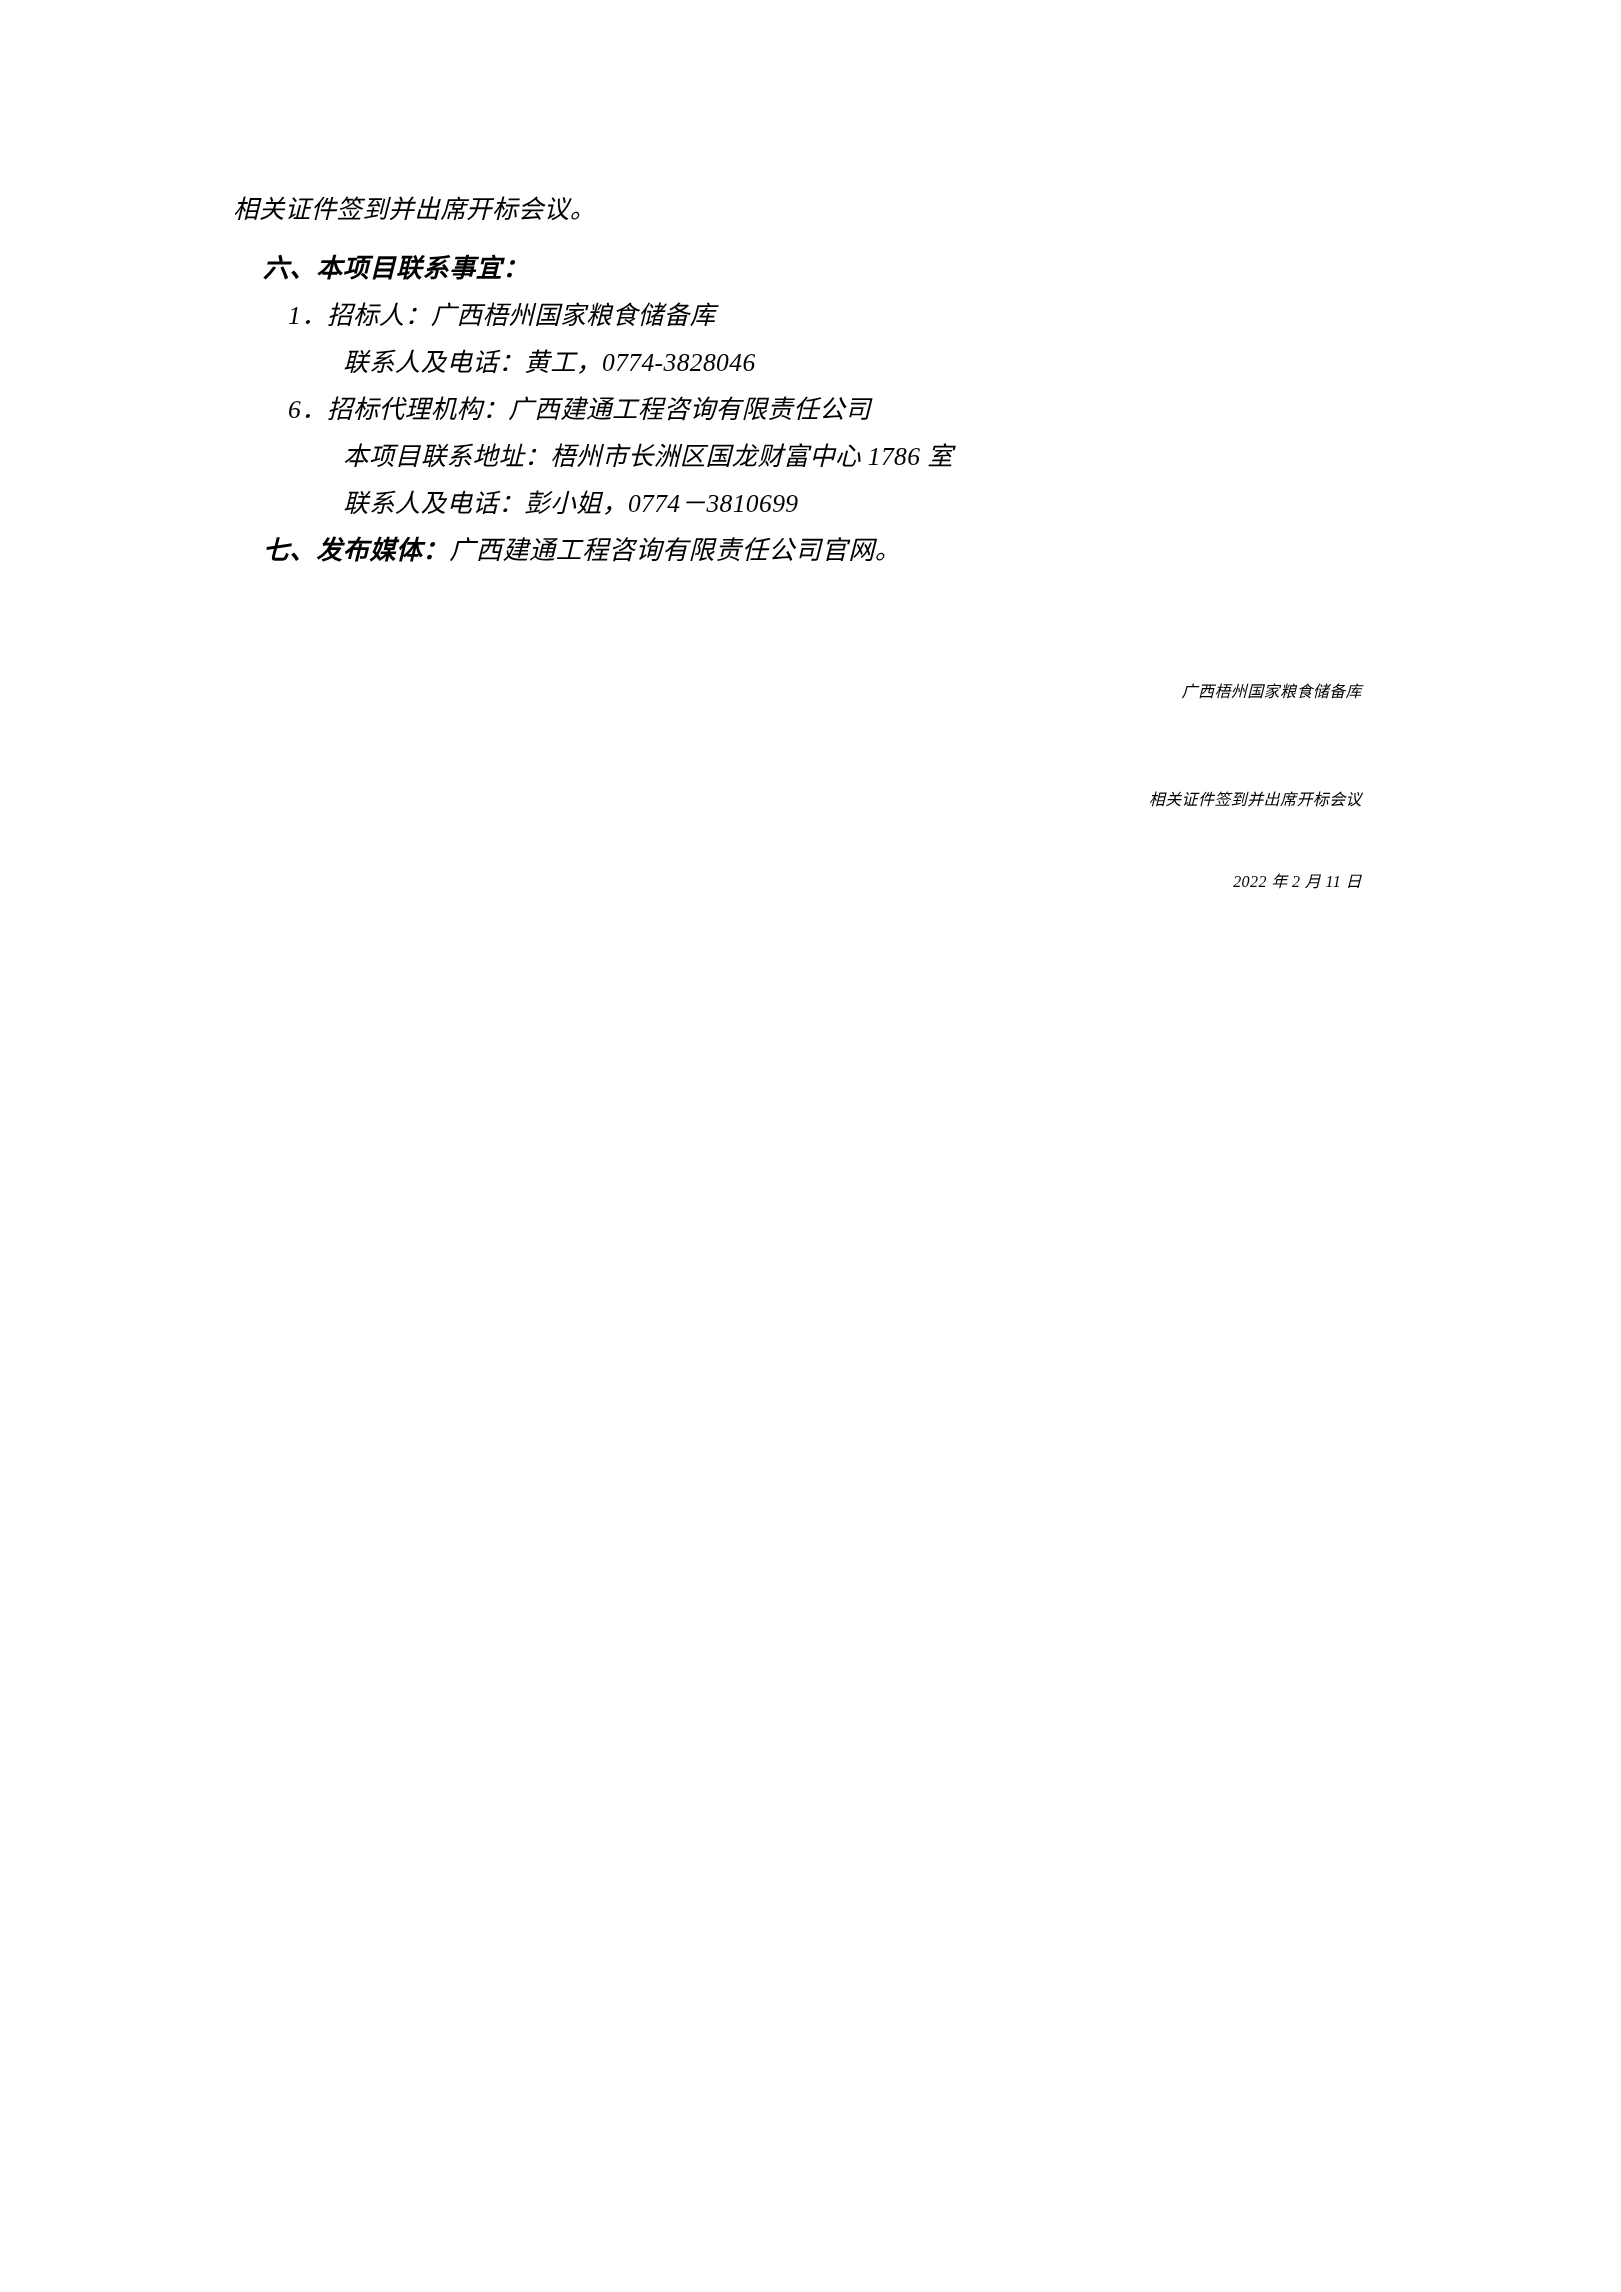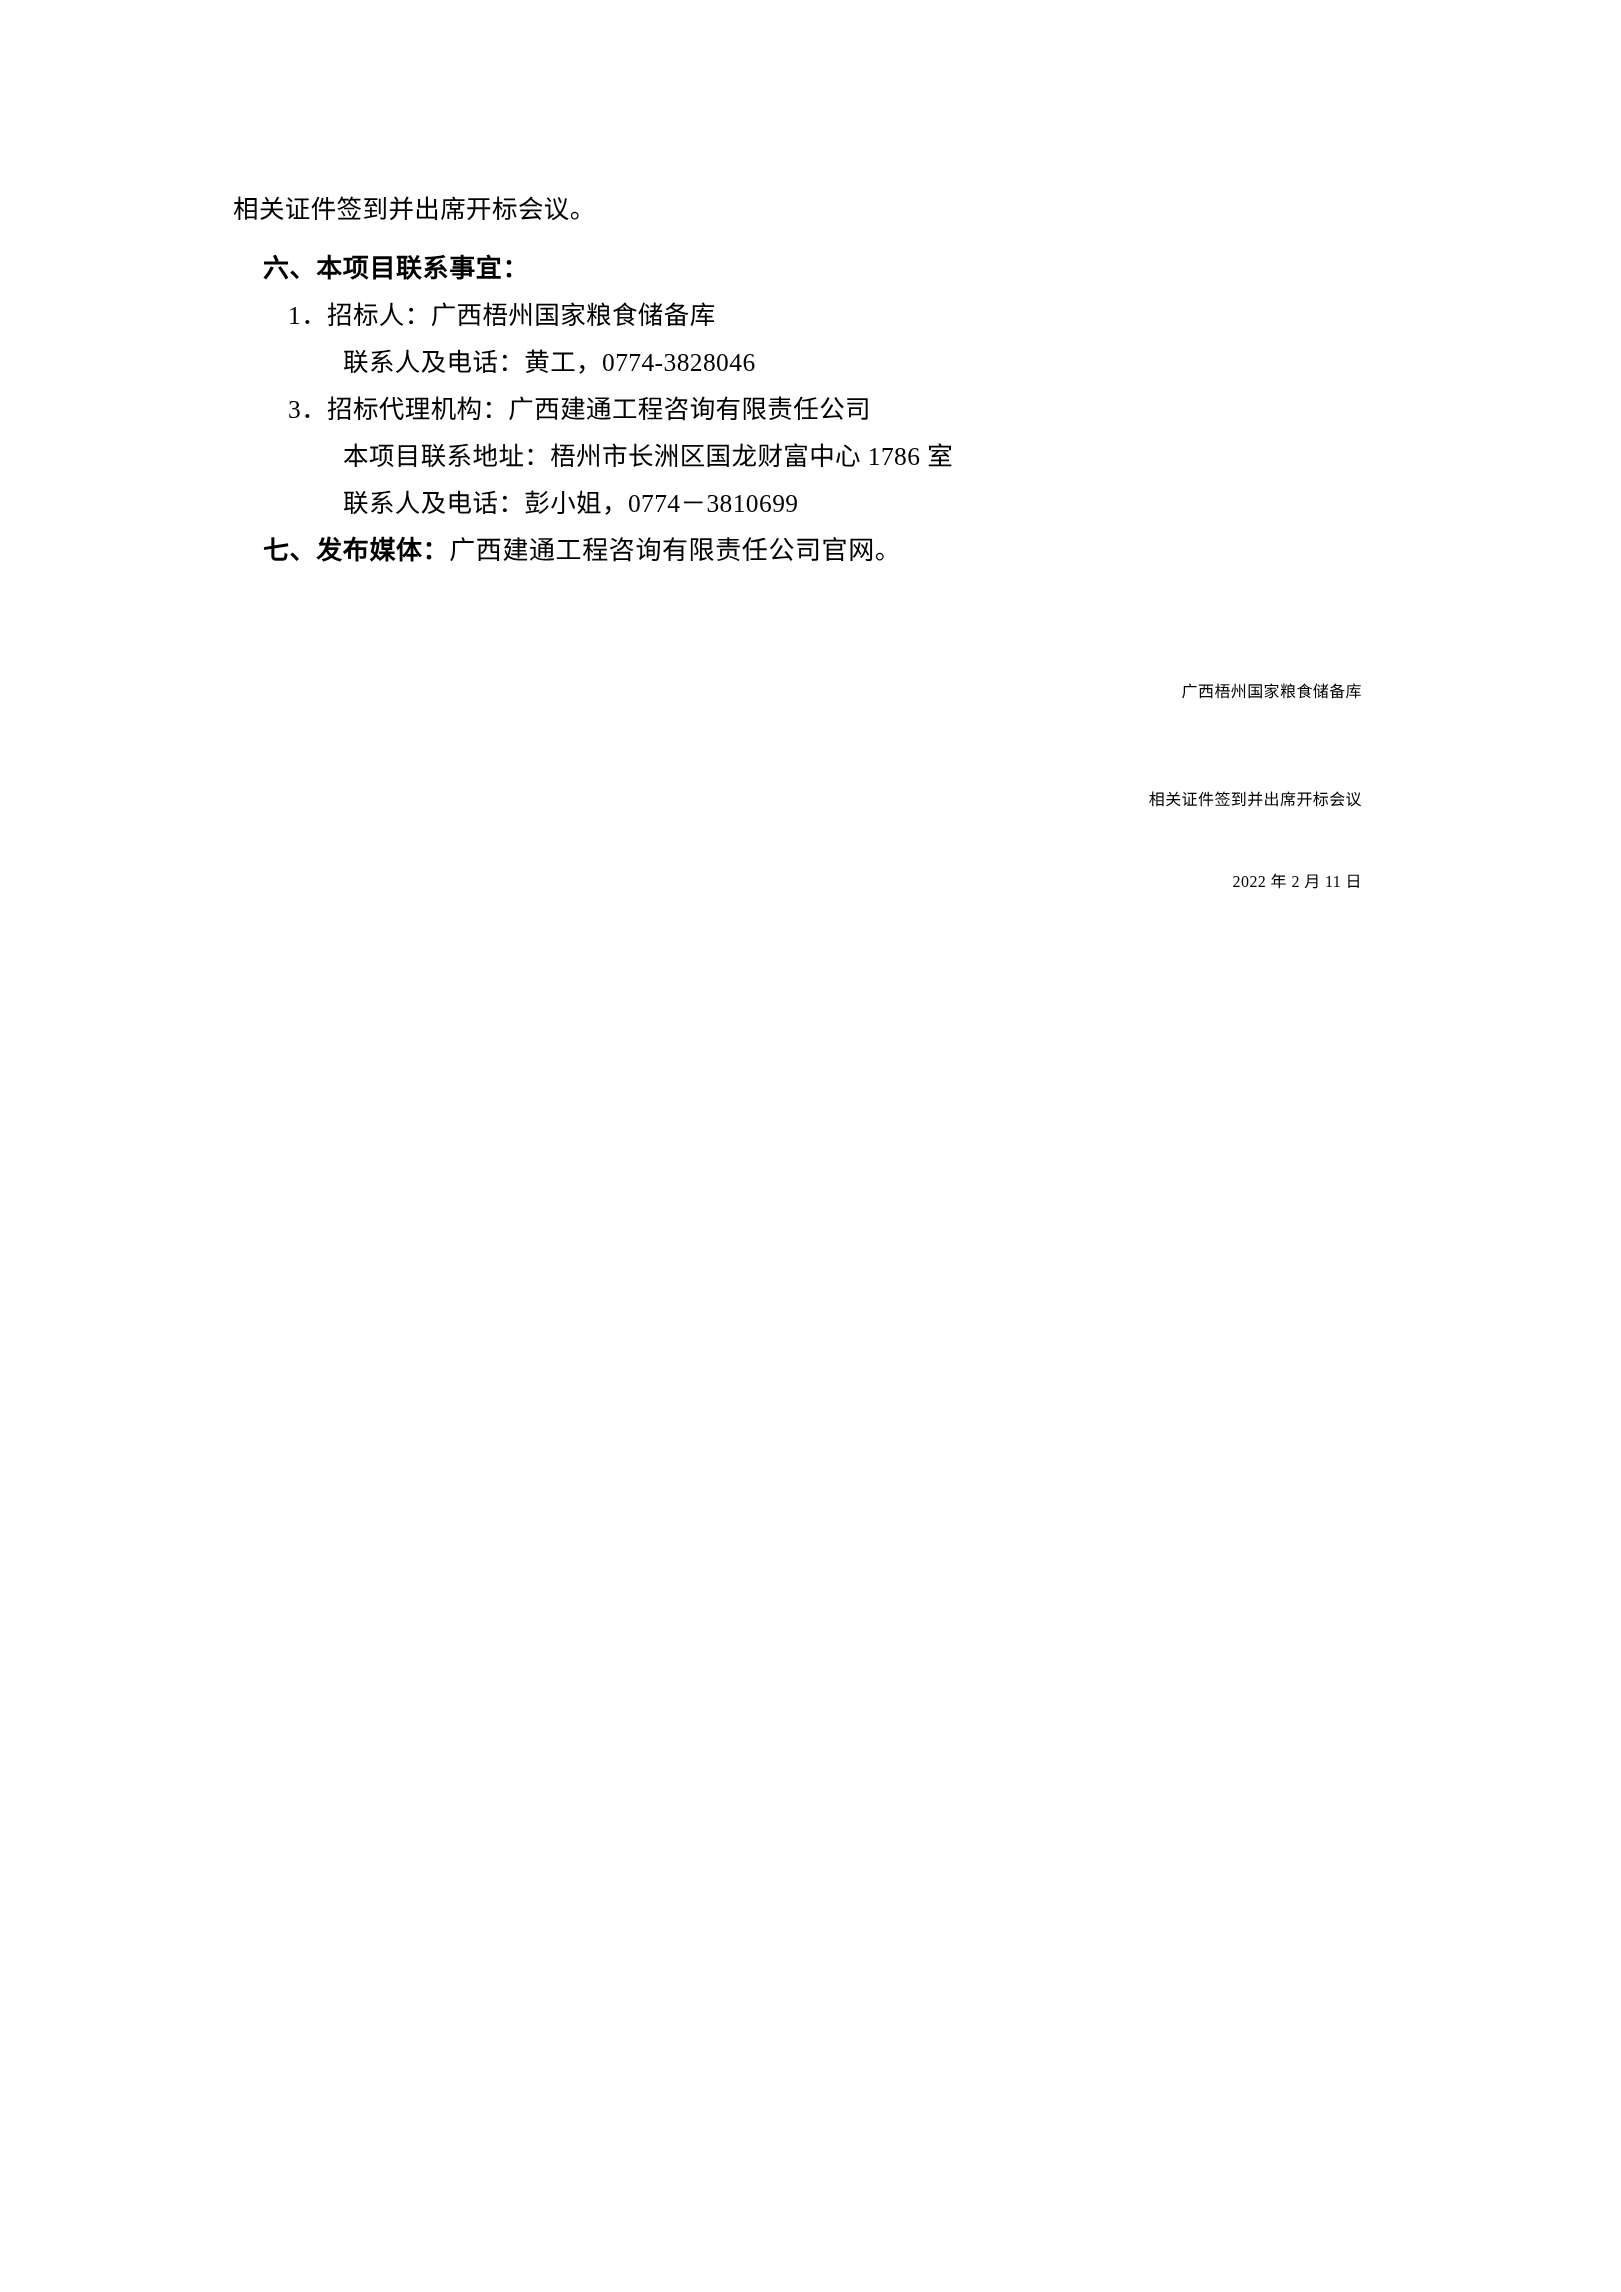--- a/index.html
+++ b/index.html
@@ -14,20 +14,21 @@
     background: #ffffff;
     font-family: "Liberation Serif", "DejaVu Serif", serif;
     color: #000000;
     overflow: hidden;
   }
   .body-area {
     position: absolute;
     left: 233px;
     top: 186px;
     width: 1166px;
+    font-style: italic;
   }
   .line {
     font-size: 25.5px;
     line-height: 47px;
     white-space: pre;
     letter-spacing: 0.4px;
   }
   .continued {
     margin-bottom: 11.8px;
   }
@@ -72,21 +73,21 @@
 <div class="page">
   <div class="body-area">
 
     <div class="line continued">相关证件签到并出席开标会议。</div>
 
     <div class="line heading">六、本项目联系事宜：</div>
 
     <div class="line item">1．招标人：广西梧州国家粮食储备库</div>
     <div class="line sub">联系人及电话：黄工，0774-3828046</div>
 
-    <div class="line item">3．招标代理机构：广西建通工程咨询有限责任公司</div>
+    <div class="line item">6．招标代理机构：广西建通工程咨询有限责任公司</div>
     <div class="line sub2">本项目联系地址：梧州市长洲区国龙财富中心 1786 室</div>
     <div class="line sub2">联系人及电话：彭小姐，0774－3810699</div>
 
     <div class="line heading"><span>七、发布媒体：</span><span style="font-weight:normal;">广西建通工程咨询有限责任公司官网。</span></div>
 
     <div class="spacer-lg"></div>
 
     <div class="right-line sign1">广西梧州国家粮食储备库</div>
 
     <div class="spacer-md"></div>

